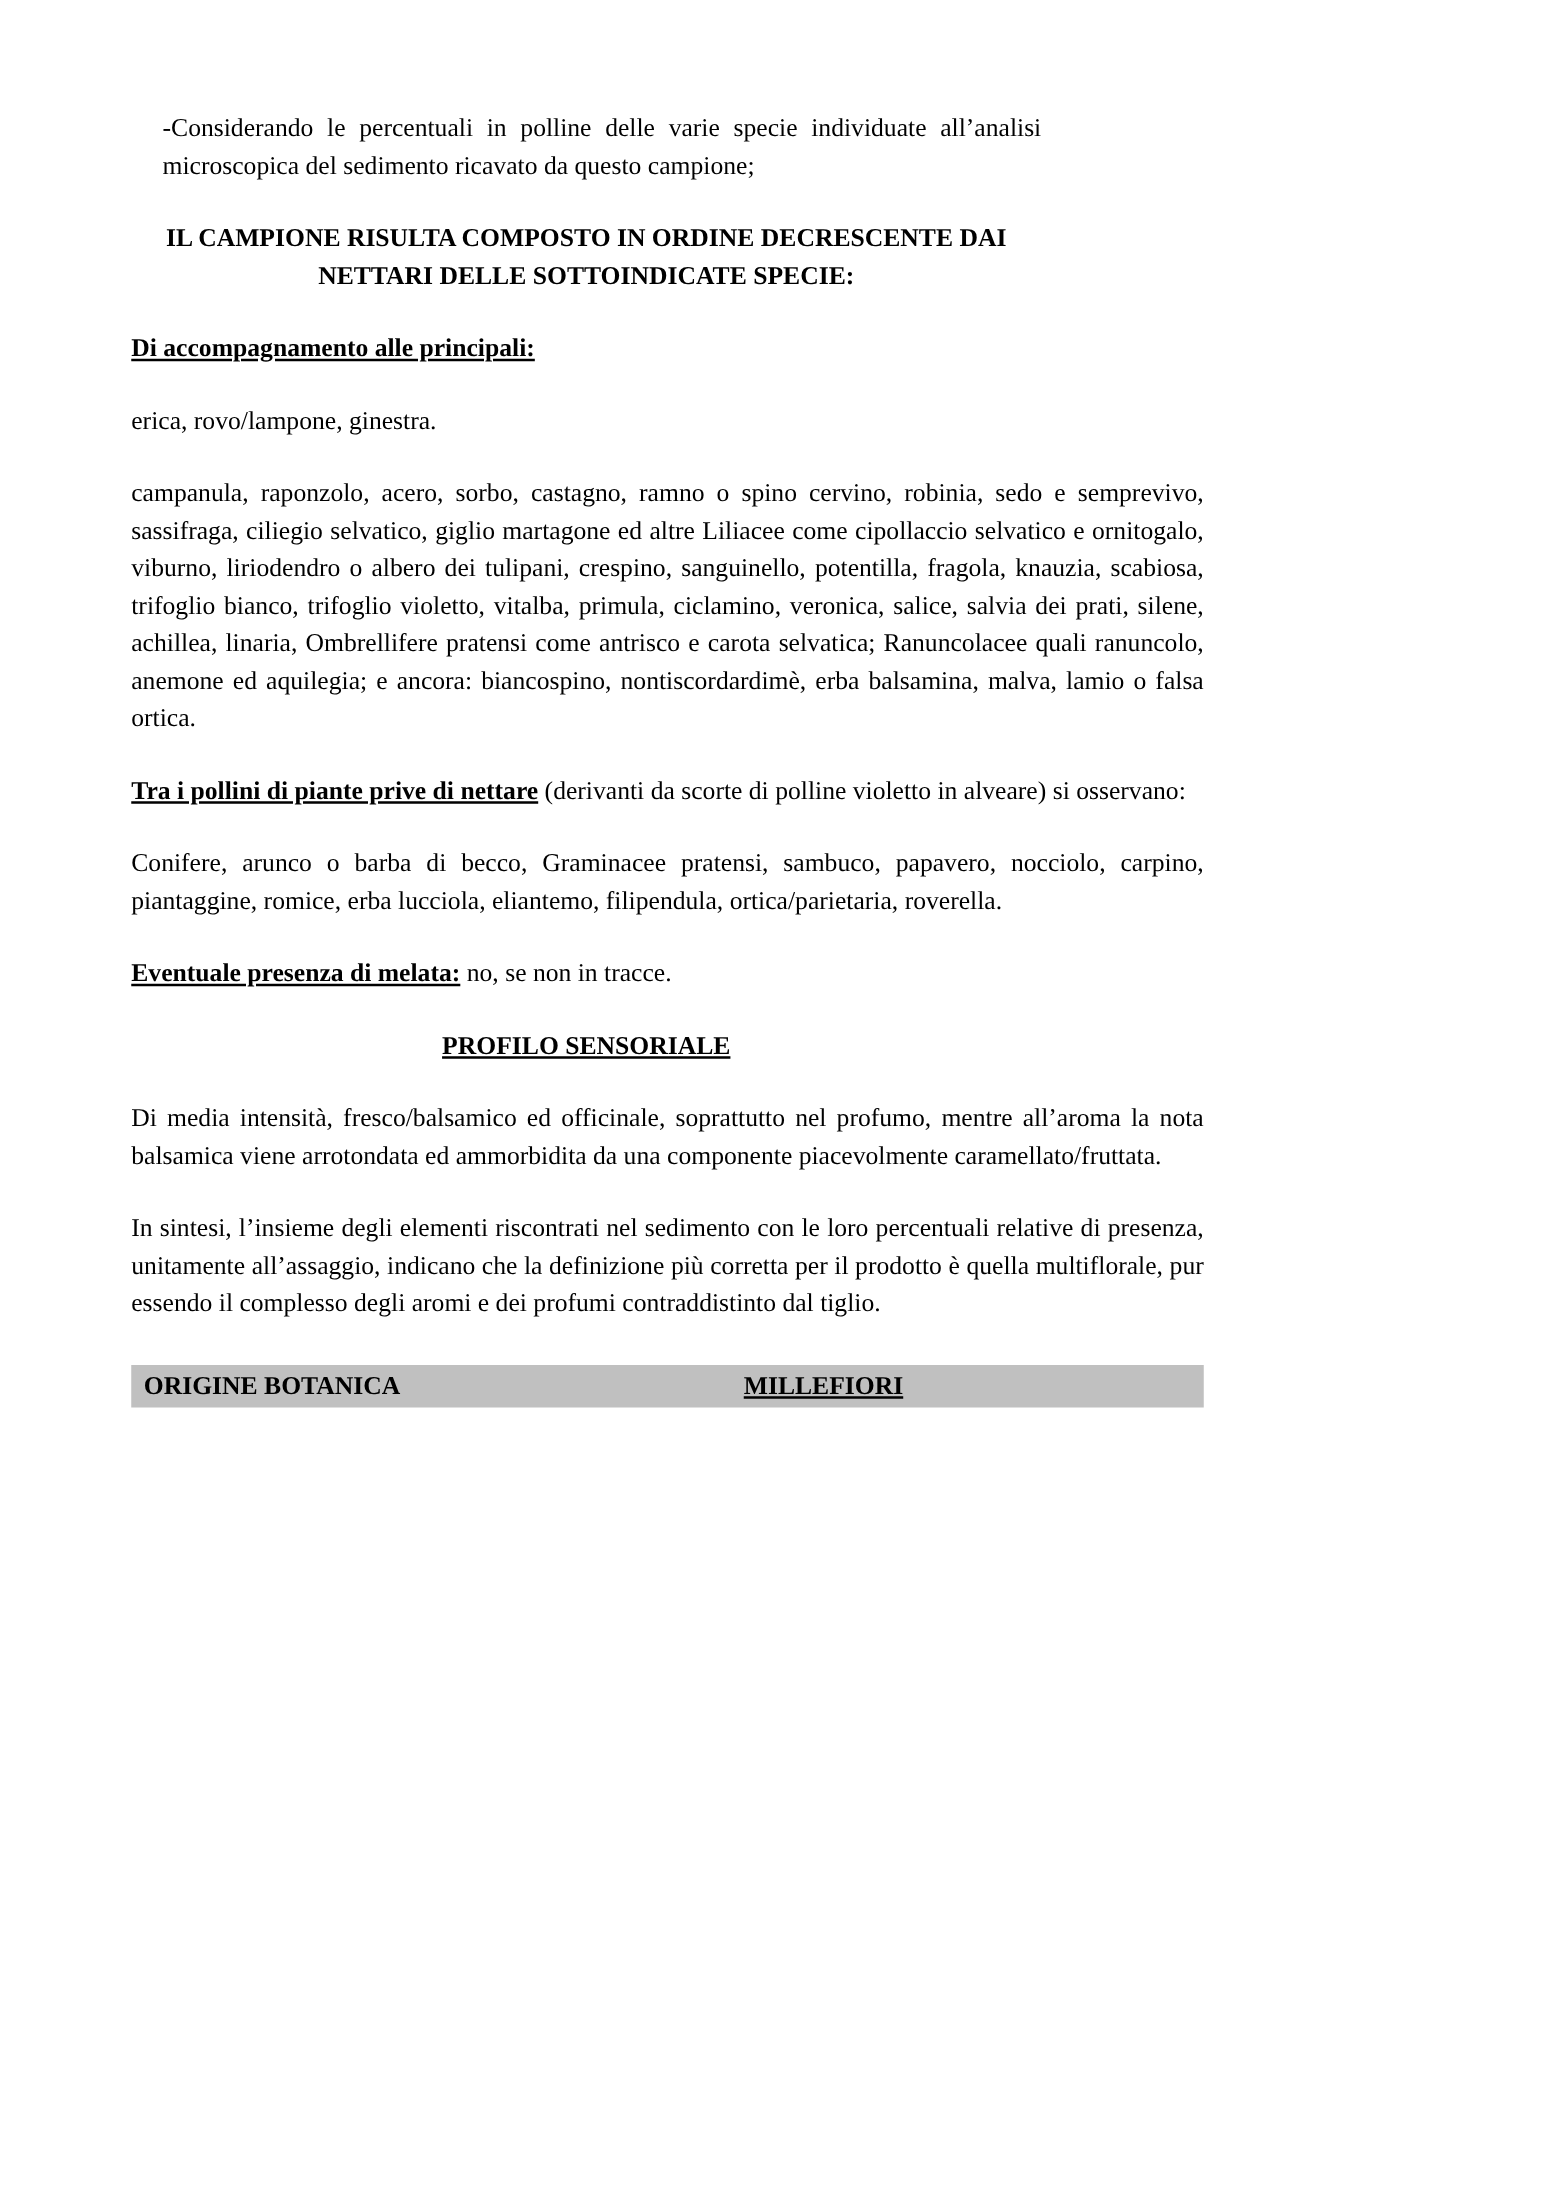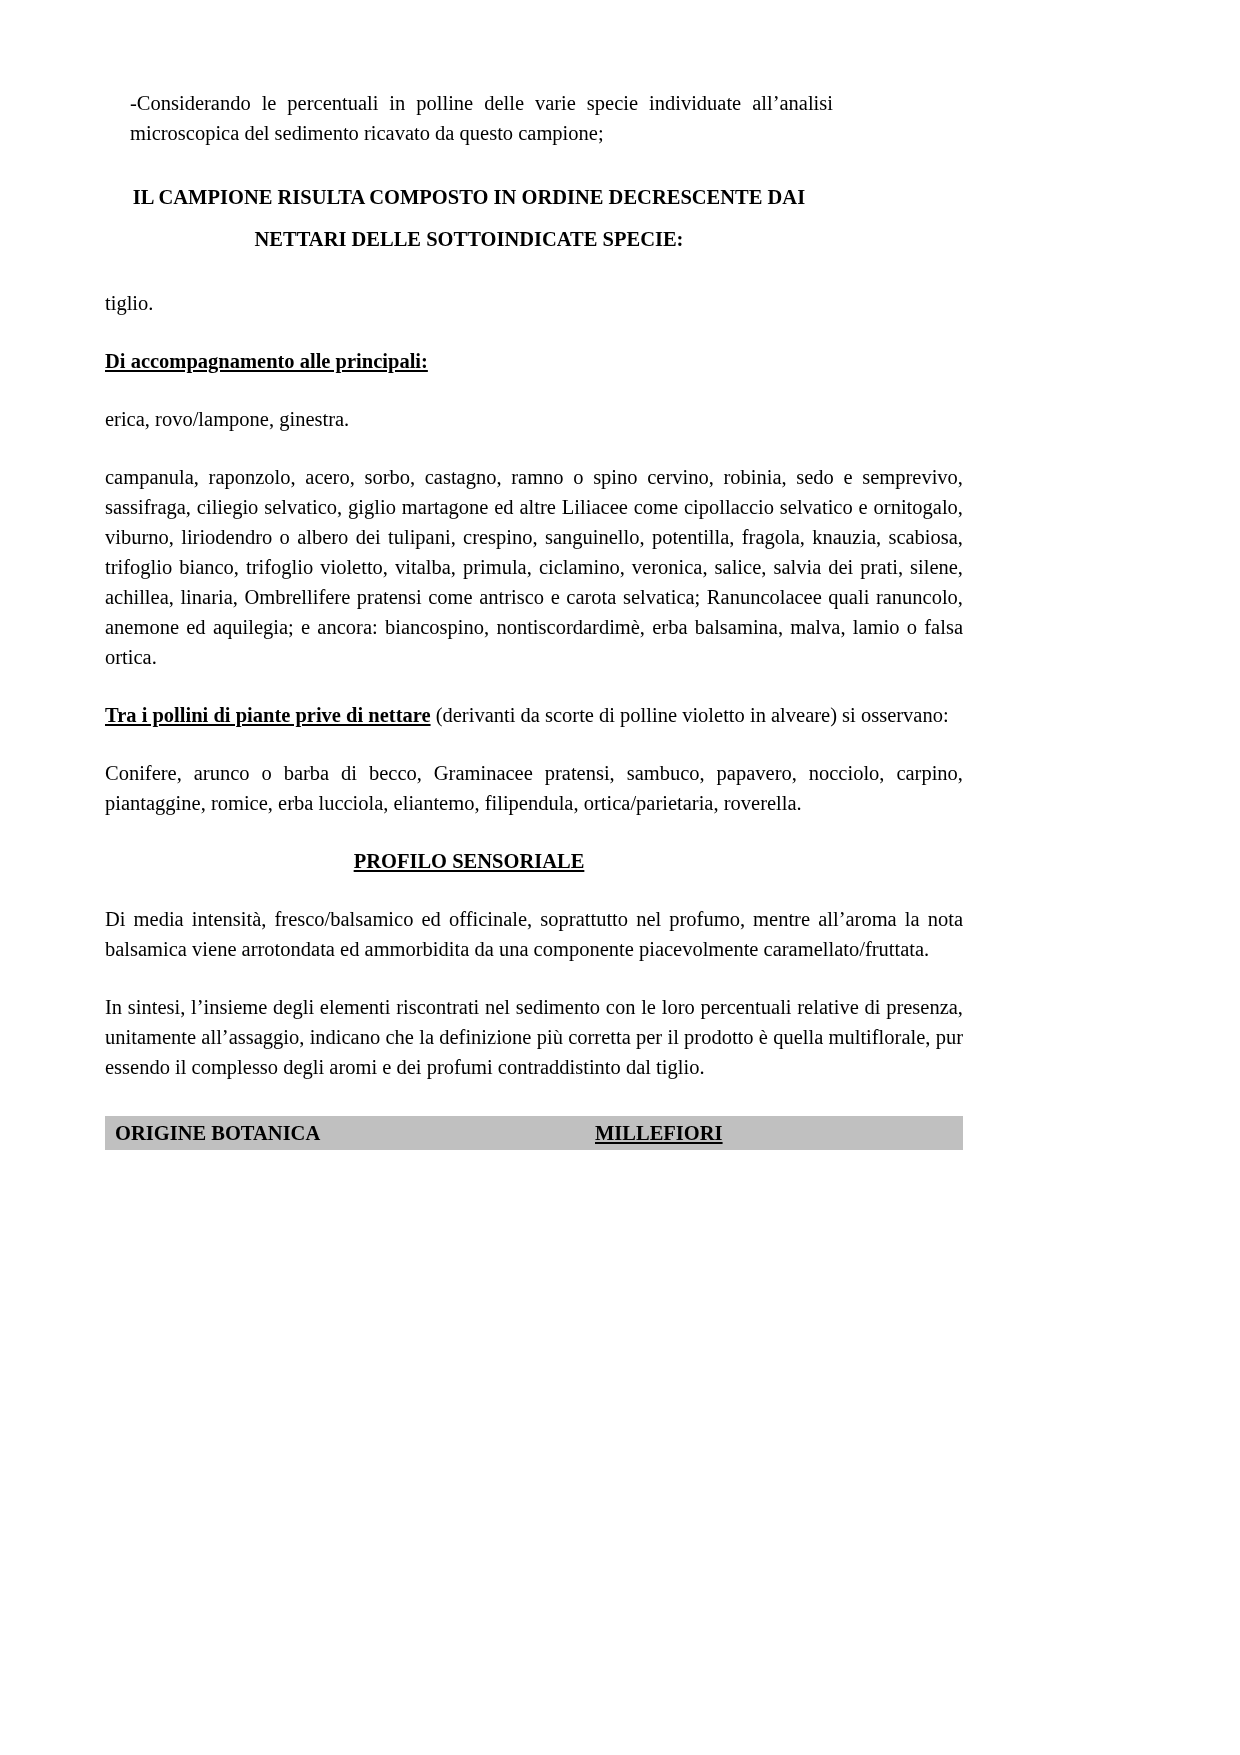--- a/index.html
+++ b/index.html
@@ -28,21 +28,21 @@
   .intro-block {
     margin-left: 25px;
     margin-right: 130px;
     text-align: justify;
   }
   .main-heading {
     margin: 28px 130px 0 0;
     font-size: 20.5px;
     font-weight: bold;
     text-align: center;
-    line-height: 42px;
+    line-height: 30px;
   }
   .section-label {
     font-weight: bold;
     text-decoration: underline;
   }
   .centered-heading {
     margin-right: 130px;
     text-align: center;
     font-weight: bold;
     text-decoration: underline;
@@ -67,30 +67,30 @@
 <body>
 
 <div class="page">
 
   <div class="intro-block">
     <p>-Considerando le percentuali in polline delle varie specie individuate all’analisi microscopica del sedimento ricavato da questo campione;</p>
   </div>
 
   <p class="main-heading">IL CAMPIONE RISULTA COMPOSTO IN ORDINE DECRESCENTE DAI NETTARI DELLE SOTTOINDICATE SPECIE:</p>
 
-  <p class="gap">tiglio.</p>
 
   <p class="gap"><span class="section-label">Di accompagnamento alle principali:</span></p>
   <p class="gap">erica, rovo/lampone, ginestra.</p>
 
   <p class="gap justify">campanula, raponzolo, acero, sorbo, castagno, ramno o spino cervino, robinia, sedo e semprevivo, sassifraga, ciliegio selvatico, giglio martagone ed altre Liliacee come cipollaccio selvatico e ornitogalo, viburno, liriodendro o albero dei tulipani, crespino, sanguinello, potentilla, fragola, knauzia, scabiosa, trifoglio bianco, trifoglio violetto, vitalba, primula, ciclamino, veronica, salice, salvia dei prati, silene, achillea, linaria, Ombrellifere pratensi come antrisco e carota selvatica; Ranuncolacee quali ranuncolo, anemone ed aquilegia; e ancora: biancospino, nontiscordardimè, erba balsamina, malva, lamio o falsa ortica.</p>
 
   <p class="gap justify"><span class="section-label">Tra i pollini di piante prive di nettare</span><span> (derivanti da scorte di polline violetto in alveare) si osservano:</span></p>
   <p class="gap justify">Conifere, arunco o barba di becco, Graminacee pratensi, sambuco, papavero, nocciolo, carpino, piantaggine, romice, erba lucciola, eliantemo, filipendula, ortica/parietaria, roverella.</p>
 
+  <p class="gap"><span class="section-label">Eventuale presenza di melata:</span><span> no, se non in tracce.</span></p>
 
   <p class="gap centered-heading">PROFILO SENSORIALE</p>
 
   <p class="gap justify">Di media intensità, fresco/balsamico ed officinale, soprattutto nel profumo, mentre all’aroma la nota balsamica viene arrotondata ed ammorbidita da una componente piacevolmente caramellato/fruttata.</p>
   <p class="gap justify">In sintesi, l’insieme degli elementi riscontrati nel sedimento con le loro percentuali relative di presenza, unitamente all’assaggio, indicano che la definizione più corretta per il prodotto è quella multiflorale, pur essendo il complesso degli aromi e dei profumi contraddistinto dal tiglio.</p>
 
   <div class="footer-row" style="background: rgb(192, 192, 192);">
     <span class="footer-cell-label">ORIGINE BOTANICA</span>
     <span class="footer-cell-value">MILLEFIORI</span>
   </div>

